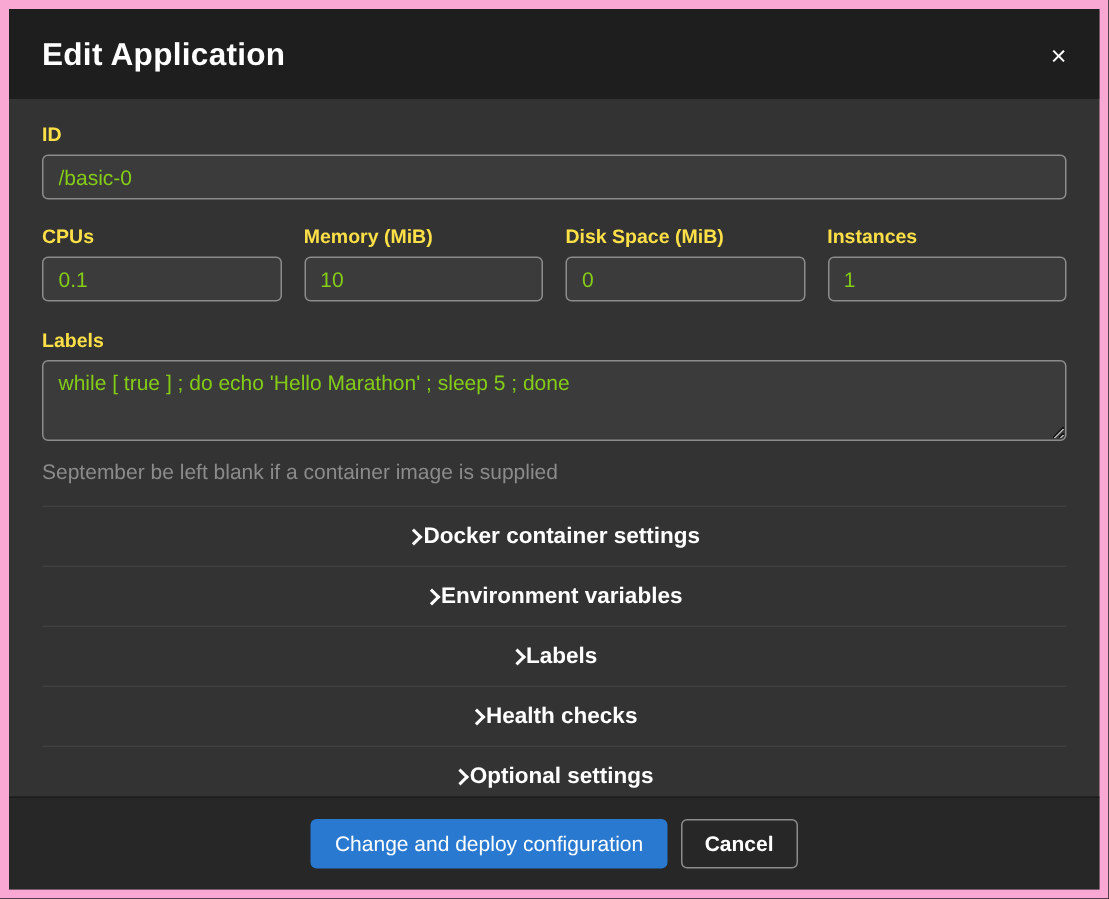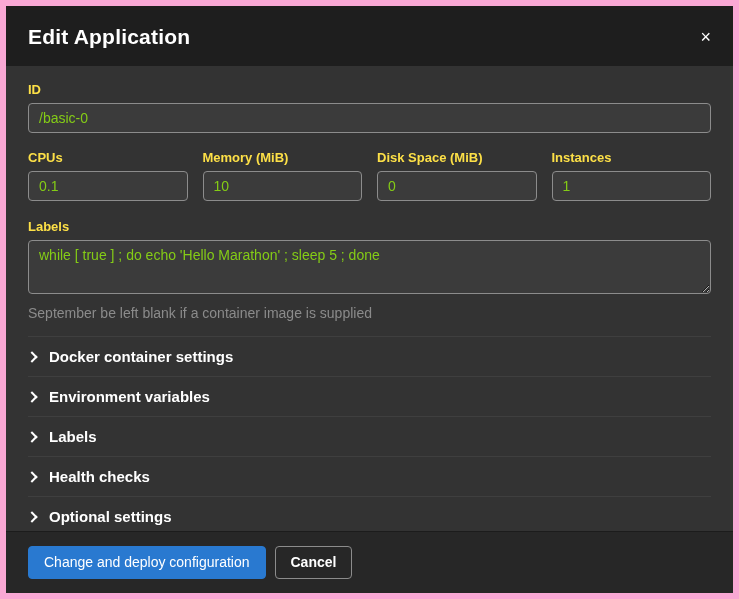--- a/index.html
+++ b/index.html
@@ -84,24 +84,24 @@
     font-size: 14px;
     margin-top: 7px;
   }
   .sections {
     margin-top: 15px;
     border-top: 1px solid #3f3f3f;
   }
   .section {
     display: flex;
     align-items: center;
-    gap: 11px;
     padding: 11px 0;
     border-bottom: 1px solid #3f3f3f;
     cursor: pointer;
+    justify-content: center;
   }
   .chevron {
     width: 10px;
     height: 10px;
     display: inline-flex;
     align-items: center;
     justify-content: center;
     flex: 0 0 auto;
   }
   .chevron::after {
@@ -120,20 +120,21 @@
     color: #ffffff;
   }
   .modal-footer {
     flex: 0 0 auto;
     background: #272727;
     border-top: 1px solid #1c1c1c;
     padding: 14px 22px;
     display: flex;
     align-items: center;
     gap: 9px;
+    justify-content: center;
   }
   .btn {
     font-family: "Liberation Sans", sans-serif;
     font-size: 14px;
     border-radius: 4px;
     padding: 7px 15px;
     cursor: pointer;
     line-height: 1.2;
   }
   .btn-primary {

